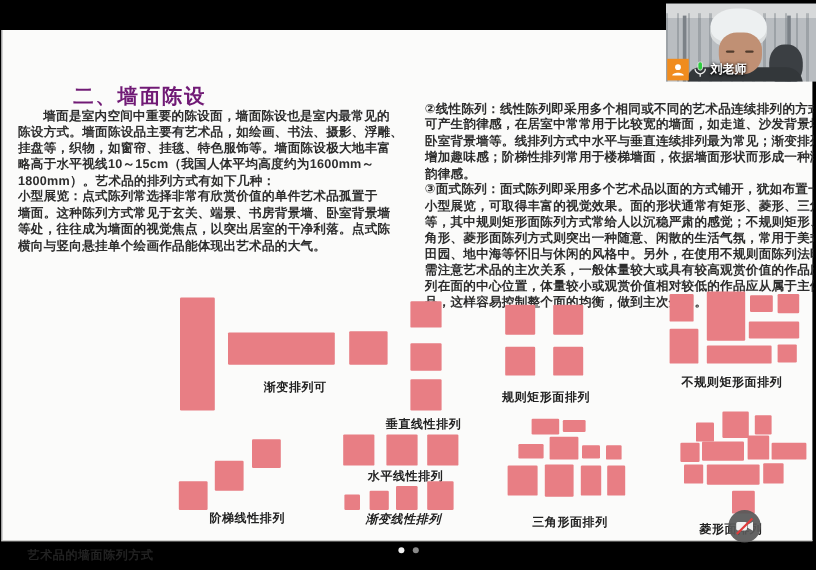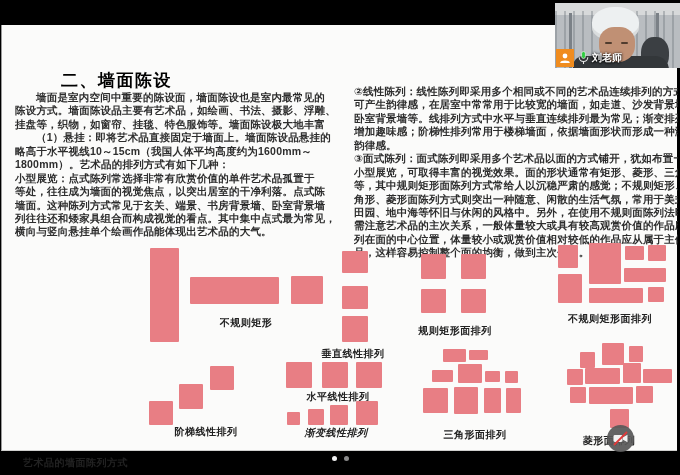--- a/index.html
+++ b/index.html
@@ -2,21 +2,21 @@
 <html><head>
 <meta charset="utf-8">
 <style>
   html,body{margin:0;padding:0;}
   body{width:680px;height:475px;background:#000;position:relative;overflow:hidden;
        font-family:"Liberation Sans","DejaVu Sans",sans-serif;}
   
   #doc{position:absolute;left:1px;top:25px;width:675px;height:425px;background:#fbfbfa;
        border-left:1px solid #9a9a9a;border-bottom:1px solid #cfcfcd;}
   #doc-title{position:absolute;left:59px;top:44px;font-size:17px;font-weight:bold;
-       color:#000000;letter-spacing:1.5px;white-space:nowrap;}
+       color:#701a75;letter-spacing:1.5px;white-space:nowrap;}
   .col{position:absolute;font-size:10.5px;font-weight:600;color:#2d2d2d;letter-spacing:.2px;}
   #col-left{left:13px;top:66px;width:318px;}
   #col-right{left:352px;top:60px;width:324px;}
   .line{height:13.45px;line-height:13.45px;white-space:nowrap;overflow:hidden;}
   .indent{padding-left:21px;}
   #footer-label{position:absolute;left:21px;top:431px;font-size:10px;font-weight:bold;
        color:#222;letter-spacing:.5px;}
   
   .art-rect{position:absolute;background:#e87e84;border-radius:1px;}
   .diagram-label{position:absolute;transform:translateX(-50%);font-size:10px;font-weight:bold;
@@ -53,27 +53,25 @@
 </style>
 </head>
 <body>
 
 <div id="doc">
   <div id="doc-title">二、墙面陈设</div>
   <div id="col-left" class="col">
       <div class="line indent">墙面是室内空间中重要的陈设面，墙面陈设也是室内最常见的</div>
       <div class="line">陈设方式。墙面陈设品主要有艺术品，如绘画、书法、摄影、浮雕、</div>
       <div class="line">挂盘等，织物，如窗帘、挂毯、特色服饰等。墙面陈设极大地丰富</div>
-      <div class="line indent">（1）悬挂：即将艺术品直接固定于墙面上。墙面陈设品悬挂的</div>
       <div class="line">略高于水平视线10～15cm（我国人体平均高度约为1600mm～</div>
       <div class="line">1800mm）。艺术品的排列方式有如下几种：</div>
       <div class="line">小型展览：点式陈列常选择非常有欣赏价值的单件艺术品孤置于</div>
+      <div class="line">墙面。这种陈列方式常见于玄关、端景、书房背景墙、卧室背景墙</div>
       <div class="line">等处，往往成为墙面的视觉焦点，以突出居室的干净利落。点式陈</div>
-      <div class="line">墙面。这种陈列方式常见于玄关、端景、书房背景墙、卧室背景墙</div>
-      <div class="line">列往往还和矮家具组合而构成视觉的看点。其中集中点式最为常见，</div>
       <div class="line">横向与竖向悬挂单个绘画作品能体现出艺术品的大气。</div>
     </div>
   <div id="col-right" class="col">
       <div class="line">②线性陈列：线性陈列即采用多个相同或不同的艺术品连续排列的方式，</div>
       <div class="line">可产生韵律感，在居室中常常用于比较宽的墙面，如走道、沙发背景墙、</div>
       <div class="line">卧室背景墙等。线排列方式中水平与垂直连续排列最为常见；渐变排列可</div>
       <div class="line">增加趣味感；阶梯性排列常用于楼梯墙面，依据墙面形状而形成一种渐变</div>
       <div class="line">韵律感。</div>
       <div class="line">③面式陈列：面式陈列即采用多个艺术品以面的方式铺开，犹如布置一个</div>
       <div class="line">小型展览，可取得丰富的视觉效果。面的形状通常有矩形、菱形、三角形</div>
@@ -82,21 +80,21 @@
       <div class="line">田园、地中海等怀旧与休闲的风格中。另外，在使用不规则面陈列法时，</div>
       <div class="line">需注意艺术品的主次关系，一般体量较大或具有较高观赏价值的作品应陈</div>
       <div class="line">列在面的中心位置，体量较小或观赏价值相对较低的作品应从属于主体作</div>
       <div class="line">品，这样容易控制整个面的均衡，做到主次分明。</div>
     </div>
   <div id="footer-label">艺术品的墙面陈列方式</div>
   <div id="diagram-layer">
       <div class="art-rect" style="left: 148px; top: 223px; width: 29px; height: 94px; background: rgb(232, 126, 132);"></div>
       <div class="art-rect" style="left: 188px; top: 252px; width: 89px; height: 27px; background: rgb(232, 126, 132);"></div>
       <div class="art-rect" style="left: 289px; top: 251px; width: 32px; height: 28px; background: rgb(232, 126, 132);"></div>
-      <div class="diagram-label" style="left: 244px; top: 291px;">不规则矩形</div>
+      <div class="diagram-label" style="left: 244px; top: 291px;">渐变排列可</div>
       <div class="art-rect" style="left: 340px; top: 226px; width: 26px; height: 22px; background: rgb(232, 126, 132);"></div>
       <div class="art-rect" style="left: 340px; top: 261px; width: 26px; height: 23px; background: rgb(232, 126, 132);"></div>
       <div class="art-rect" style="left: 340px; top: 291px; width: 26px; height: 26px; background: rgb(232, 126, 132);"></div>
       <div class="diagram-label" style="left: 351px; top: 322px;">垂直线性排列</div>
       <div class="art-rect" style="left: 147px; top: 376px; width: 24px; height: 24px; background: rgb(232, 126, 132);"></div>
       <div class="art-rect" style="left: 177px; top: 359px; width: 24px; height: 25px; background: rgb(232, 126, 132);"></div>
       <div class="art-rect" style="left: 208px; top: 341px; width: 24px; height: 24px; background: rgb(232, 126, 132);"></div>
       <div class="diagram-label" style="left: 204px; top: 400px;">阶梯线性排列</div>
       <div class="art-rect" style="left: 284px; top: 337px; width: 26px; height: 26px; background: rgb(232, 126, 132);"></div>
       <div class="art-rect" style="left: 320px; top: 337px; width: 26px; height: 26px; background: rgb(232, 126, 132);"></div>

